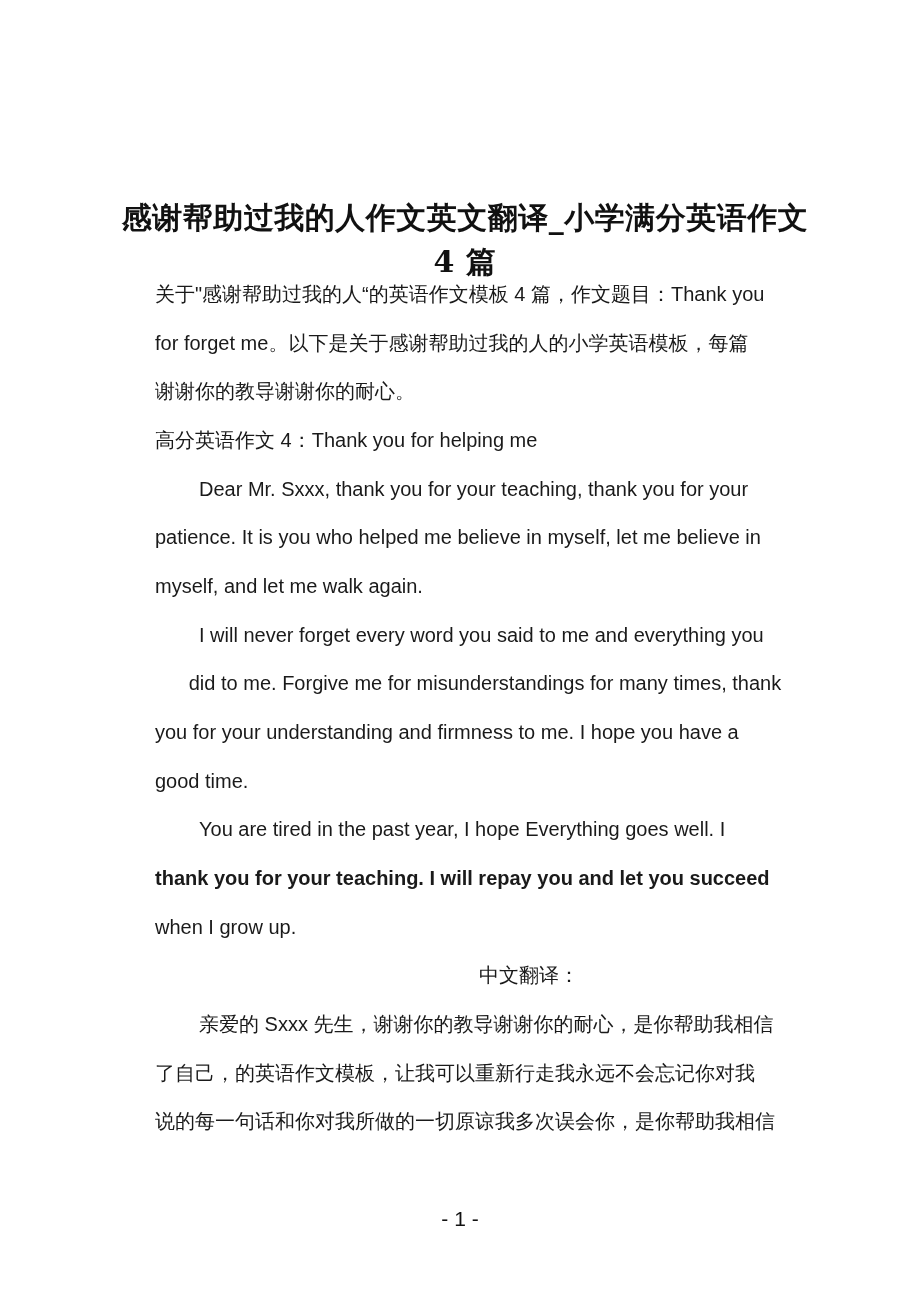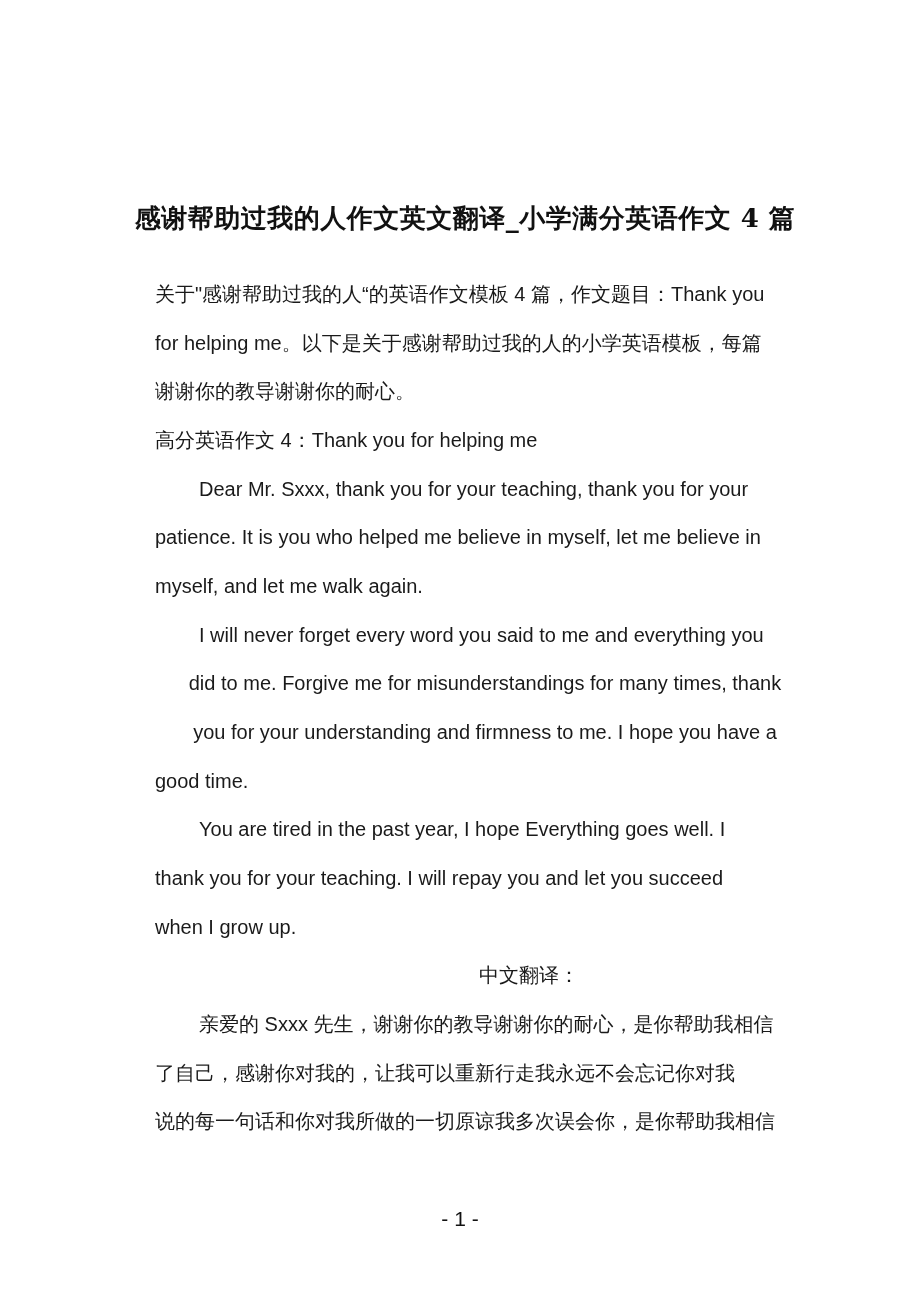--- a/index.html
+++ b/index.html
@@ -1,52 +1,52 @@
 <!DOCTYPE html>
 <html><head>
 <meta charset="utf-8">
 <style>
   html, body { margin: 0; padding: 0; background: #ffffff; }
   body { width: 920px; height: 1302px; position: relative; overflow: hidden; color: #1a1a1a; }
   .page { position: absolute; left: 0; top: 0; width: 920px; height: 1302px; background: #fff; }
   .title {
     position: absolute; left: 110px; top: 196px; width: 710px; text-align: center;
     font-family: "DejaVu Serif", "Liberation Serif", serif; font-weight: bold;
-    font-size: 26px; line-height: 44px; color: #111; letter-spacing: 0.5px;
+    font-size: 30px; line-height: 44px; color: #111; letter-spacing: 0.5px;
   }
   .line {
     position: absolute; left: 155px; width: 660px; white-space: nowrap;
     font-family: "Liberation Sans", "DejaVu Sans", sans-serif;
     font-size: 20px; line-height: 30px; color: #1a1a1a;
   }
   .indent { left: 199px; }
   .page-num {
     position: absolute; left: 0; width: 920px; top: 1207px; text-align: center;
     font-family: "Liberation Sans", "DejaVu Sans", sans-serif; font-size: 21px; color: #111;
   }
 </style>
 </head>
 <body>
 
 <div class="page">
   <div class="title">感谢帮助过我的人作文英文翻译_小学满分英语作文 4 篇</div>
   <div id="body-lines">
       <div class="line" style="top: 279px;">关于"感谢帮助过我的人“的英语作文模板 4 篇，作文题目：Thank you</div>
-      <div class="line" style="top: 328px;">for helping me。以下是关于感谢帮助过我的人的小学英语模板，每篇</div>
+      <div class="line" style="top: 328px;">for forget me。以下是关于感谢帮助过我的人的小学英语模板，每篇</div>
       <div class="line" style="top: 376px;">谢谢你的教导谢谢你的耐心。</div>
       <div class="line" style="top: 425px;">高分英语作文 4：Thank you for helping me</div>
       <div class="line indent" style="top: 474px;">Dear Mr. Sxxx, thank you for your teaching, thank you for your</div>
       <div class="line" style="top: 522px;">patience. It is you who helped me believe in myself, let me believe in</div>
       <div class="line" style="top: 571px;">myself, and let me walk again.</div>
       <div class="line indent" style="top: 620px;">I will never forget every word you said to me and everything you</div>
       <div class="line" style="top: 668px; text-align: center;">did to me. Forgive me for misunderstandings for many times, thank</div>
-      <div class="line" style="top: 717px; text-align: center;">you for your understanding and firmness to me. I hope you have a</div>
+      <div class="line" style="top: 717px;">you for your understanding and firmness to me. I hope you have a</div>
       <div class="line" style="top: 766px;">good time.</div>
       <div class="line indent" style="top: 814px;">You are tired in the past year, I hope Everything goes well. I</div>
-      <div class="line" style="top: 863px;">thank you for your teaching. I will repay you and let you succeed</div>
+      <div class="line" style="top: 863px; font-weight: bold;">thank you for your teaching. I will repay you and let you succeed</div>
       <div class="line" style="top: 912px;">when I grow up.</div>
       <div class="line indent" style="top: 960px; text-align: center;">中文翻译：</div>
       <div class="line indent" style="top: 1009px;">亲爱的 Sxxx 先生，谢谢你的教导谢谢你的耐心，是你帮助我相信</div>
-      <div class="line" style="top: 1058px;">了自己，感谢你对我的，让我可以重新行走我永远不会忘记你对我</div>
+      <div class="line" style="top: 1058px;">了自己，的英语作文模板，让我可以重新行走我永远不会忘记你对我</div>
       <div class="line" style="top: 1106px;">说的每一句话和你对我所做的一切原谅我多次误会你，是你帮助我相信</div>
     </div>
   <div class="page-num">- 1 -</div>
 </div>
 
 </body></html>

